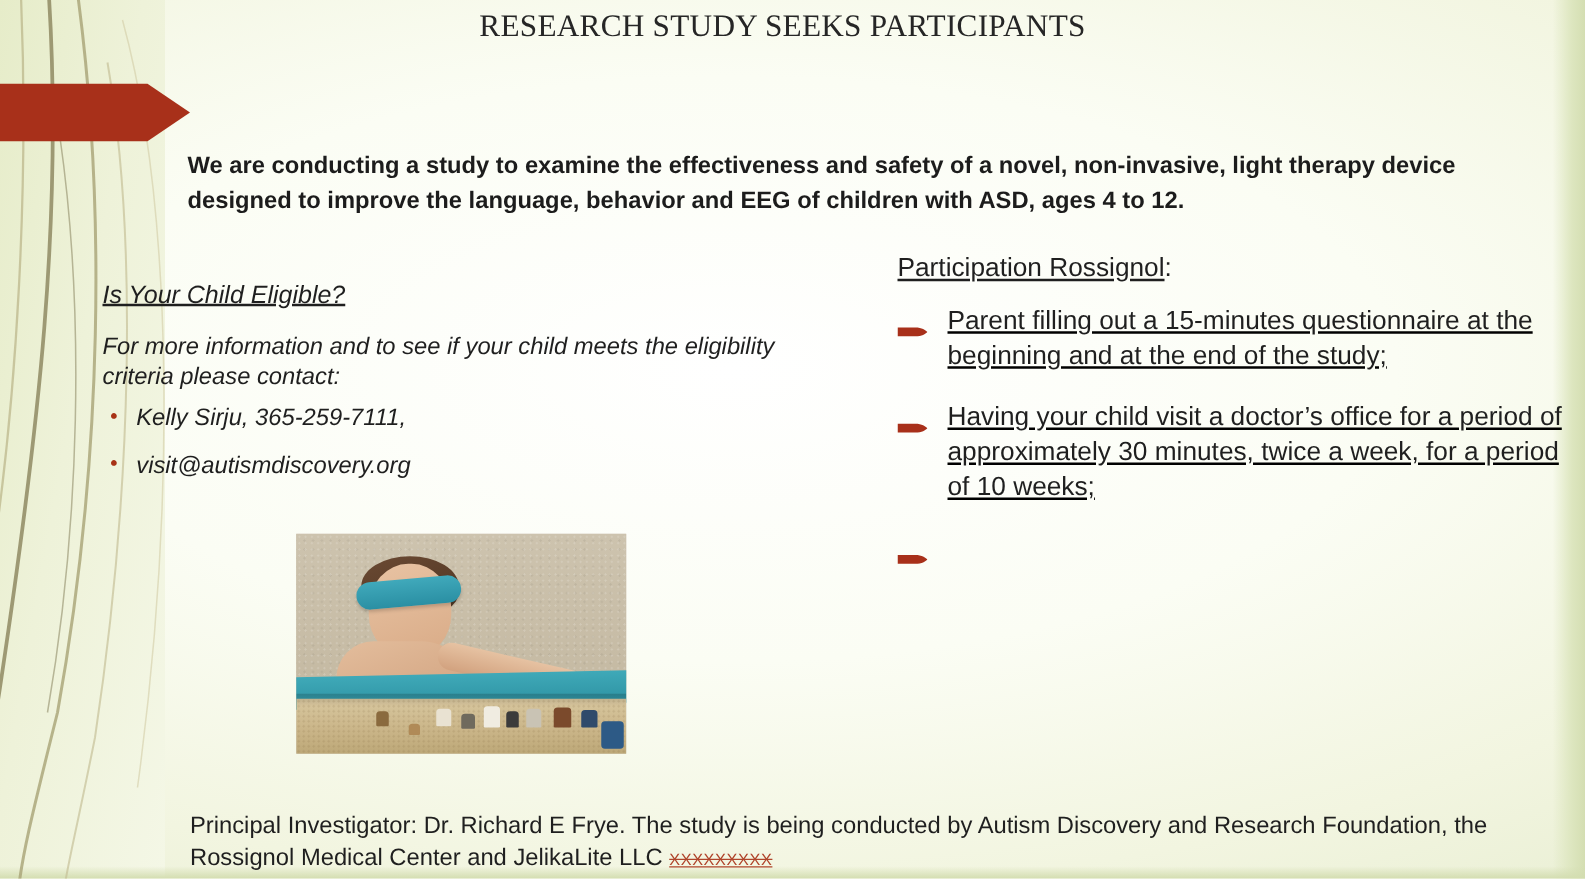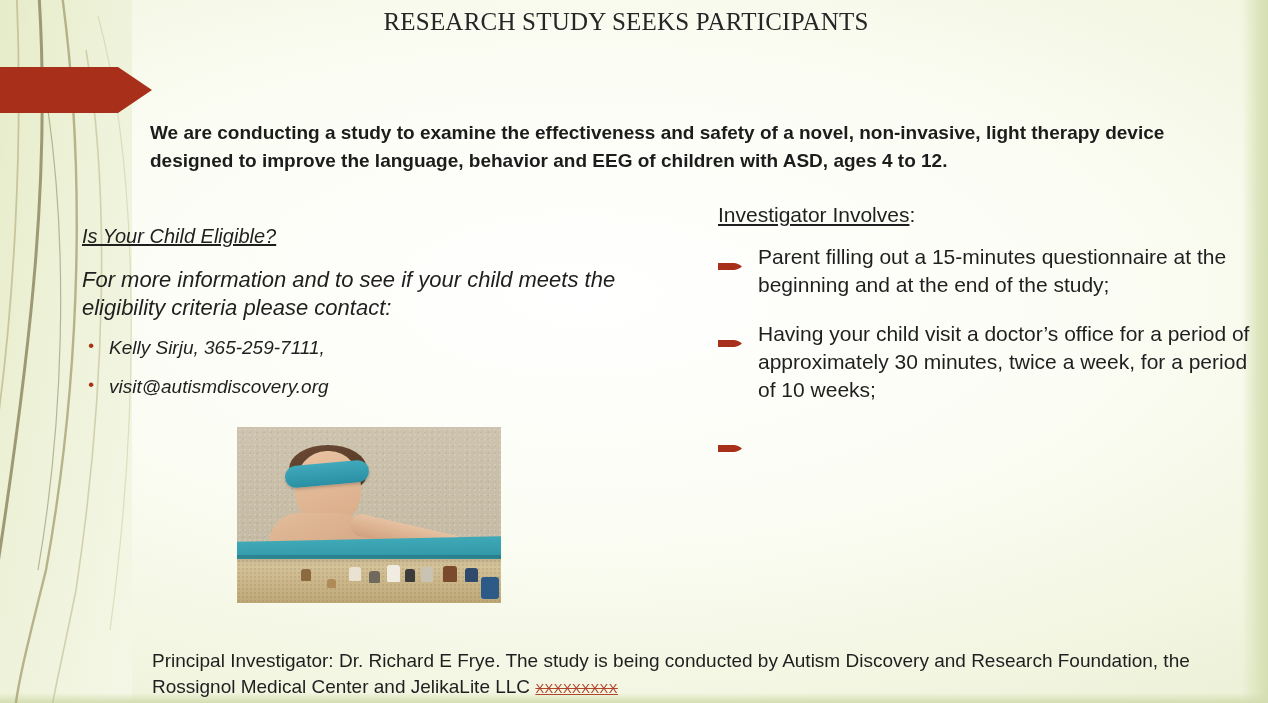--- a/index.html
+++ b/index.html
@@ -96,24 +96,24 @@
     width: 535px;
   }
   .h-underline {
     font-size: 20px;
     color: #1f1f1f;
     text-decoration: underline;
     margin: 0 0 18px 0;
     display: block;
   }
   .para {
-    font-size: 22px;
+    font-size: 19px;
     color: #1f1f1f;
     line-height: 1.28;
-    margin: 0 0 14px 0;
+    margin: 0 0 8px 0;
   }
   ul.dots {
     list-style: none;
     margin: 0;
     padding: 0;
   }
   ul.dots li {
     position: relative;
     padding-left: 27px;
     font-size: 19px;
@@ -133,20 +133,21 @@
   .right-title {
     font-size: 21px;
     color: #1f1f1f;
     margin: 0 0 16px 0;
   }
   .right-title u { text-decoration: underline; }
   ul.arrows {
     list-style: none;
     margin: 0;
     padding: 0;
+    text-decoration: underline;
   }
   ul.arrows li {
     position: relative;
     padding-left: 40px;
     font-size: 21px;
     color: #1f1f1f;
     line-height: 1.33;
     margin-bottom: 21px;
   }
   ul.arrows li .bullet-icon {
@@ -281,21 +282,21 @@
     <span class="h-underline">Is Your Child Eligible?</span>
     <p class="para">For more information and to see if your child meets the eligibility criteria please contact:</p>
     <ul class="dots">
       <li>Kelly Sirju, 365-259-7111,</li>
       <li>visit@autismdiscovery.org</li>
     </ul>
   </div>
 
   <div class="col-right">
     <p class="right-title">
-      <u>Investigator Involves</u><span>:</span>
+      <u>Participation Rossignol</u><span>:</span>
     </p>
     <ul class="arrows">
       <li>
         <span class="bullet-icon">
           <svg width="24" height="13" viewBox="0 0 24 13">
               <path d="M0 3 H14 C20 3, 22 5, 24 6.5 C22 8, 20 10, 14 10 H0 Z" fill="#a8301a"></path>
             </svg>
         </span>
         <span>Parent filling out a 15-minutes questionnaire at the beginning and at the end of the study;</span>
       </li>

